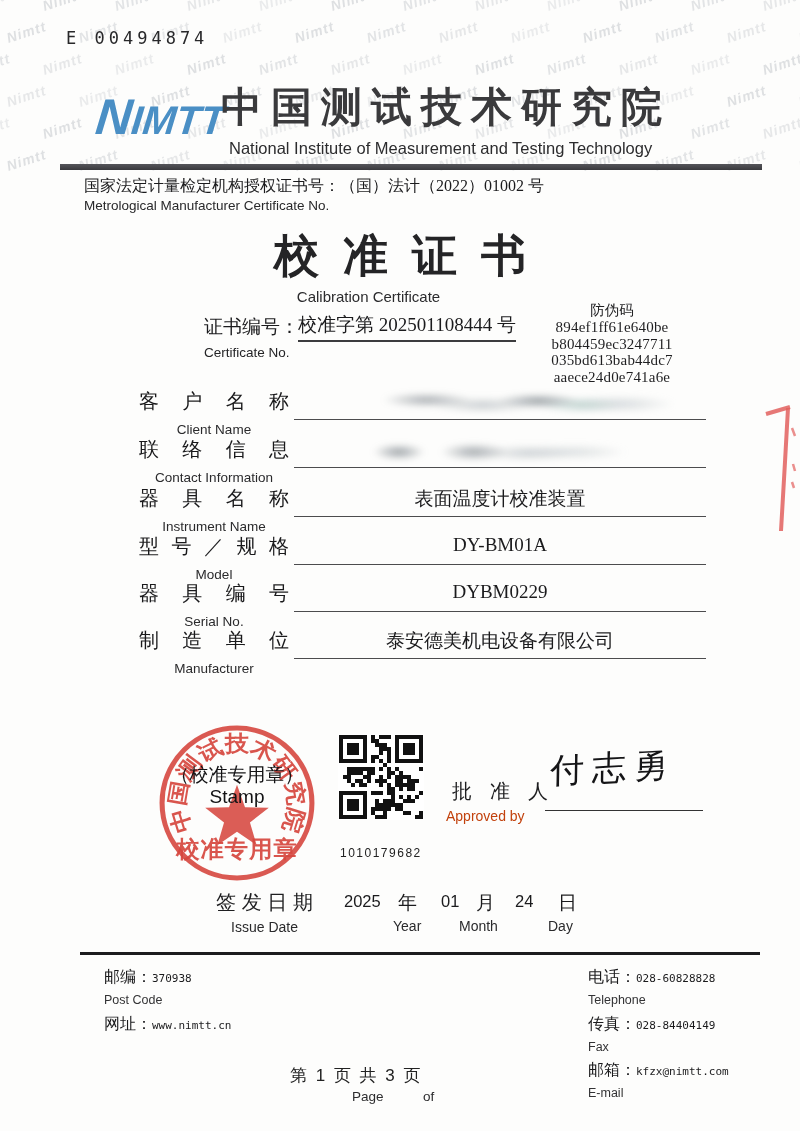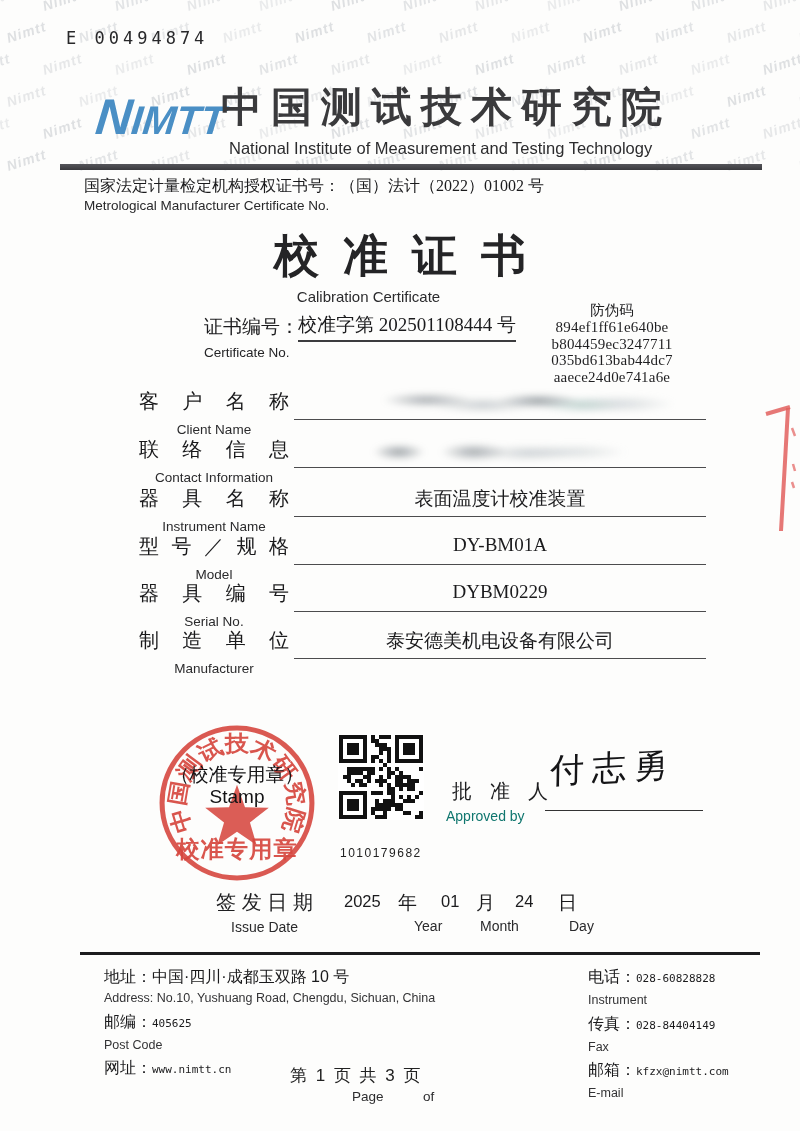--- a/index.html
+++ b/index.html
@@ -56,21 +56,21 @@
 
   .stamp-overlay{left:152px;width:170px;text-align:center;color:#121214;}
   .sig{left:550px;top:744px;width:170px;font-size:34px;letter-spacing:8px;color:#151517;
        transform:rotate(-3deg) skewX(-4deg);font-weight:400;}
   .ap-line{left:545px;top:810px;width:158px;border-top:1.5px solid #333;}
 
   .qrnum{left:340px;top:846px;font-size:12px;letter-spacing:1.5px;color:#222;}
 
   .date-unit{font-size:19px;color:#1b1b1d;}
   .date-num{font-size:16.5px;color:#1b1b1d;}
-  .date-en{font-size:14px;color:#2a2a2c;margin-left:21px;}
+  .date-en{font-size:14px;color:#2a2a2c;}
 
   .fdiv{left:80px;top:952px;width:680px;height:2.5px;background:#1c1c1e;}
   .fcol{top:966px;}
   .fitem{margin-bottom:1px;}
   .fitem .cn{font-size:16px;line-height:22px;color:#1a1a1c;}
   .fitem .en{font-size:12.5px;line-height:21.5px;color:#333335;}
   .fitem .val{font-size:11px;}
   .pagenum{left:290px;top:1064px;width:240px;text-align:left;font-size:17px;letter-spacing:2px;color:#222;}
   .pageen{font-size:13.5px;color:#2c2c2e;}
 </style>
@@ -448,21 +448,21 @@
       <rect x="25" y="81" width="4" height="4" fill="#111"></rect>
       <rect x="37" y="81" width="4" height="4" fill="#111"></rect>
       <rect x="41" y="81" width="4" height="4" fill="#111"></rect>
       <rect x="45" y="81" width="4" height="4" fill="#111"></rect>
       <rect x="77" y="81" width="4" height="4" fill="#111"></rect>
       <rect x="81" y="81" width="4" height="4" fill="#111"></rect>
     </svg>
   <div class="abs qrnum">1010179682</div>
 
   <div class="abs jlabel" style="left:452px;top:778px;width:96px;font-size:20px">批准人</div>
-  <div class="abs" style="left:446px;top:808px;font-size:14px;color:#0f766e">Approved by</div>
+  <div class="abs" style="left:446px;top:808px;font-size:14px;color:#c2410c">Approved by</div>
   <div class="abs ap-line"></div>
   <div class="abs sig">付志勇</div>
 
   <div class="abs jlabel" style="left:216px;top:889px;width:97px;font-size:20px">签发日期</div>
   <div class="abs" style="left:212px;top:919px;width:105px;text-align:center;font-size:14px;color:#2a2a2c">Issue Date</div>
   <div class="abs date-num" style="left:344px;top:892px">2025</div>
   <div class="abs date-unit" style="left:398px;top:890px">年</div>
   <div class="abs date-num" style="left:441px;top:892px">01</div>
   <div class="abs date-unit" style="left:476px;top:890px">月</div>
   <div class="abs date-num" style="left:515px;top:892px">24</div>
@@ -473,35 +473,31 @@
 
   <svg class="abs" style="left:752px;top:398px" width="48" height="140" viewBox="0 0 48 140">
     <path d="M14 16 L38 9" stroke="#e2605e" stroke-width="4" fill="none" opacity="0.85"></path>
     <path d="M36 10 C 34 50, 31 95, 29 133" stroke="#e2605e" stroke-width="4" fill="none" opacity="0.85"></path>
     <path d="M40 30 l3 8 M41 66 l2 7 M40 84 l2 6" stroke="#e2605e" stroke-width="2.5" fill="none" opacity="0.7"></path>
   </svg>
 
   <div class="abs fdiv"></div>
   <div class="abs fcol" style="left:104px">
     <div class="fitem">
-      <div class="cn"><span>地址：</span><span>中国·四川·成都玉双路 10 号</span></div>
-      <div class="en">Address: No.10, Yushuang Road, Chengdu, Sichuan, China</div>
-    </div>
-    <div class="fitem">
-      <div class="cn"><span>邮编：</span><span class="mono val">405625</span></div>
+      <div class="cn"><span>邮编：</span><span class="mono val">370938</span></div>
       <div class="en">Post Code</div>
     </div>
     <div class="fitem">
       <div class="cn"><span>网址：</span><span class="mono val">www.nimtt.cn</span></div>
     </div>
   </div>
   <div class="abs fcol" style="left:588px">
     <div class="fitem">
       <div class="cn"><span>电话：</span><span class="mono val">028-60828828</span></div>
-      <div class="en">Instrument</div>
+      <div class="en">Telephone</div>
     </div>
     <div class="fitem">
       <div class="cn"><span>传真：</span><span class="mono val">028-84404149</span></div>
       <div class="en">Fax</div>
     </div>
     <div class="fitem">
       <div class="cn"><span>邮箱：</span><span class="mono val">kfzx@nimtt.com</span></div>
       <div class="en">E-mail</div>
     </div>
   </div>

